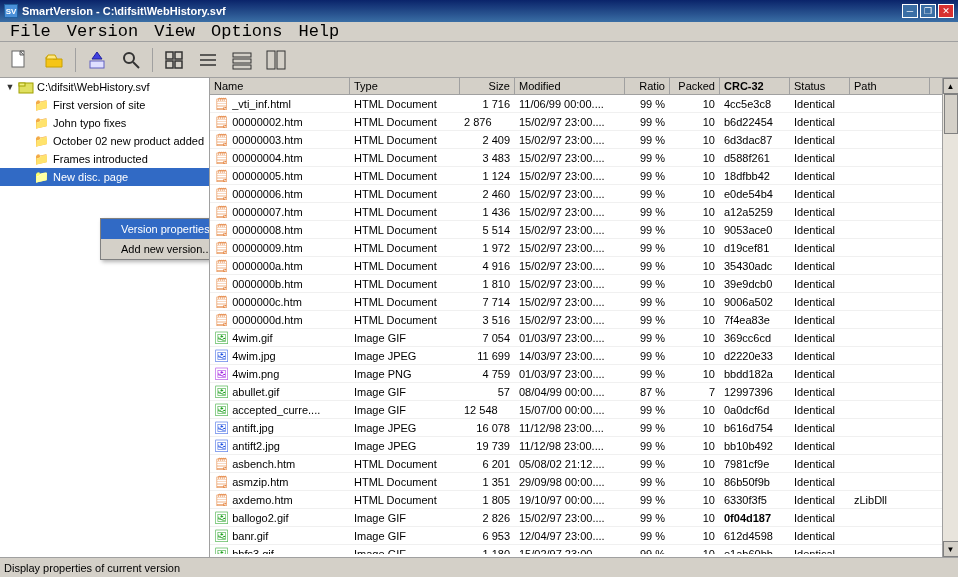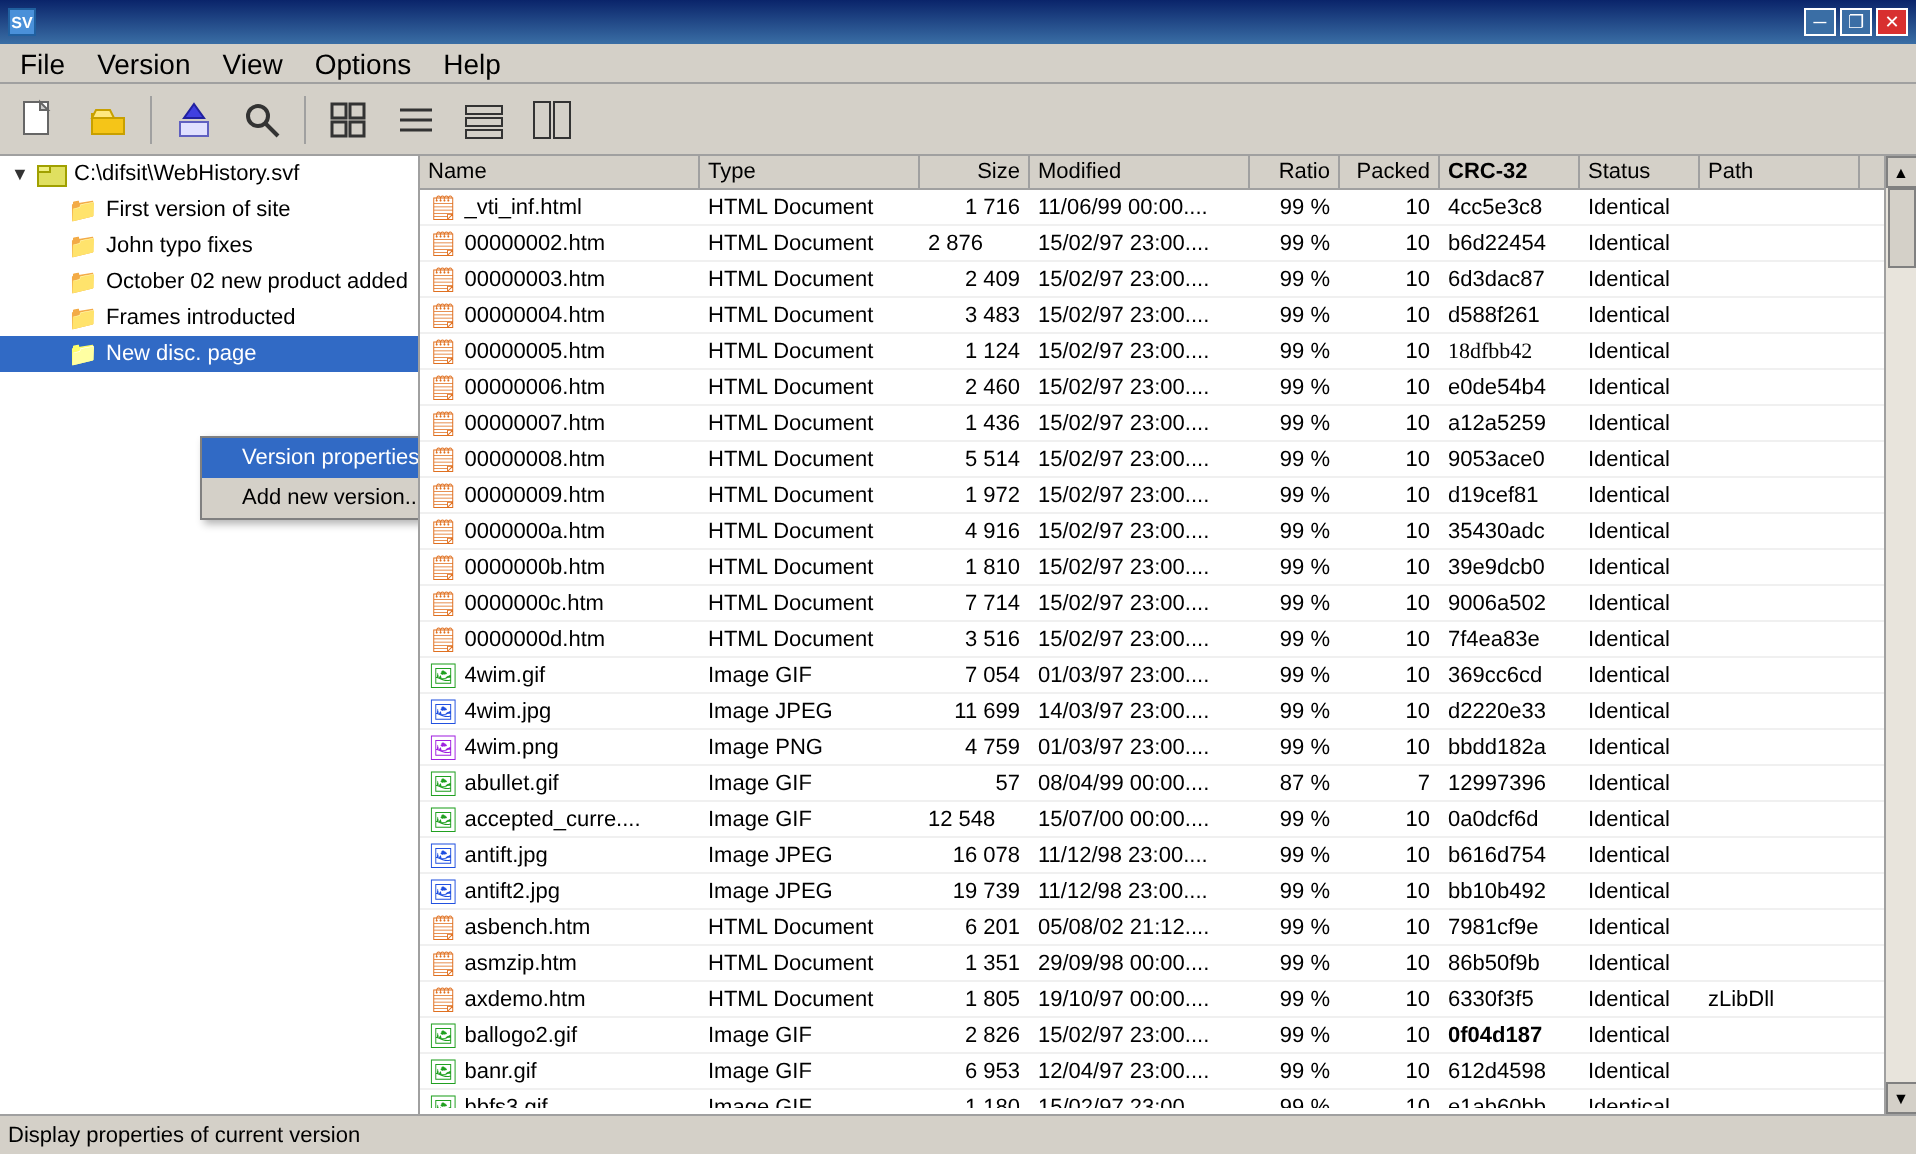--- a/index.html
+++ b/index.html
@@ -30,21 +30,22 @@
       background: #d4d0c8;
       border-bottom: 1px solid #a0a0a0;
       display: flex;
       align-items: center;
       padding: 2px 2px;
       height: 20px;
     }
     .menu-item {
       padding: 2px 8px;
       cursor: pointer;
-      font-size: 14px;
+      font-size: 17px;
+      font-family: Liberation Mono, monospace;
     }
 
     
     .toolbar {
       background: #d4d0c8;
       border-bottom: 1px solid #a0a0a0;
       display: flex;
       align-items: center;
       padding: 2px 4px;
       height: 36px;
@@ -189,20 +190,21 @@
       display: flex;
       height: 100%;
     }
   </style>
 </head>
 <body>
 
 <div class="title-bar">
   <div class="title-bar-left">
     <div class="title-bar-icon">SV</div>
+    <span>SmartVersion - C:\difsit\WebHistory.svf</span>
   </div>
   <div class="title-bar-buttons">
     <div class="tb-btn">─</div>
     <div class="tb-btn restore">❐</div>
     <div class="tb-btn close">✕</div>
   </div>
 </div>
 
 <div class="menu-bar">
   <span class="menu-item">File</span>
@@ -405,21 +407,21 @@
       <span style="color:#e07020;margin-right:3px;font-size:12px;">
         🗒
       </span>
       <span>00000005.htm</span>
     </div>
     <div class="file-cell" style="width:110px;min-width:110px;">HTML Document</div>
     <div class="file-cell" style="width:55px;min-width:55px;text-align:right;">1 124</div>
     <div class="file-cell" style="width:110px;min-width:110px;">15/02/97 23:00....</div>
     <div class="file-cell" style="width:45px;min-width:45px;text-align:right;">99 %</div>
     <div class="file-cell" style="width:50px;min-width:50px;text-align:right;">10</div>
-    <div class="file-cell" style="width:70px;min-width:70px;font-family:Liberation Serif, serif;">18dfbb42</div>
+    <div class="file-cell" style="width:70px;min-width:70px;">18dfbb42</div>
     <div class="file-cell" style="width:60px;min-width:60px;">Identical</div>
     <div class="file-cell" style="width:80px;min-width:80px;"></div>
   </div>
             <div class="file-row">
     <div class="file-cell" style="width:140px;min-width:140px;display:flex;align-items:center;">
       <span style="color:#e07020;margin-right:3px;font-size:12px;">
         🗒
       </span>
       <span>00000006.htm</span>
     </div>

